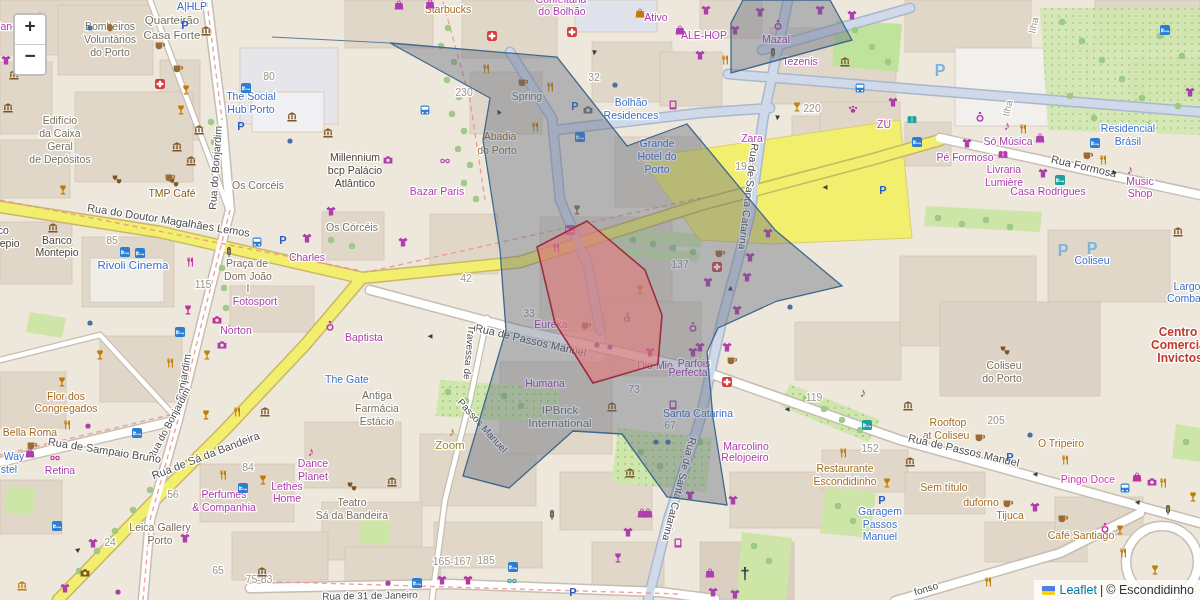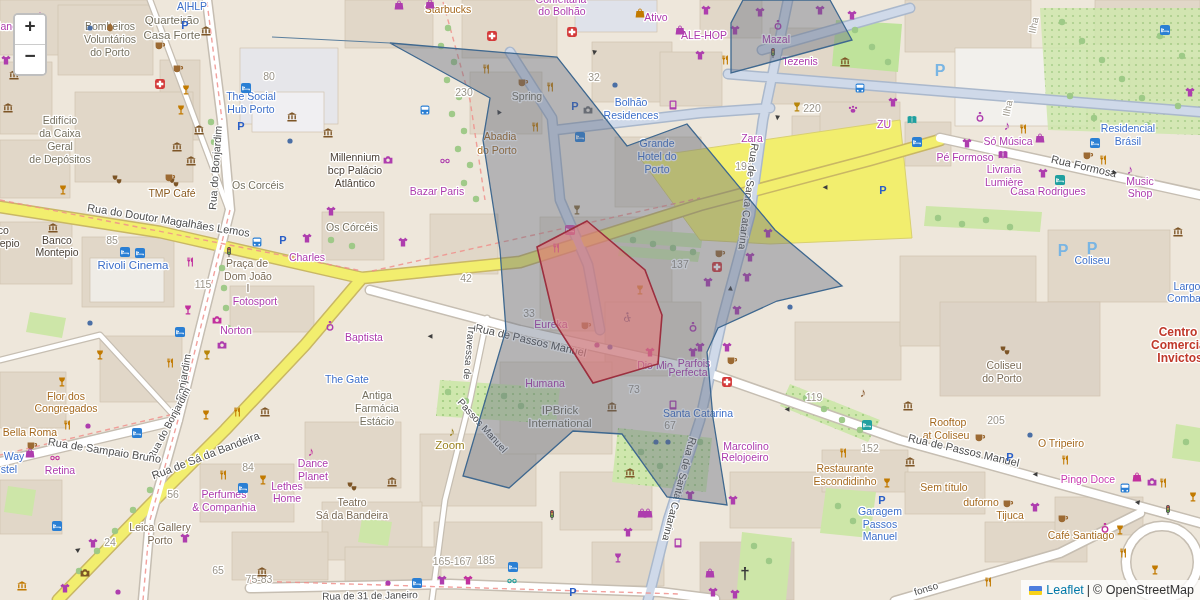--- a/index.html
+++ b/index.html
@@ -641,15 +641,15 @@
   <polygon stroke-width="1.3" points="731,73 731,23 743,0 830,0 852,40" fill="rgba(95,105,125,0.40)" stroke="#3f688f"></polygon>
   <polygon stroke-width="1.6" points="587,221 645,270 662,315 658,364 593,383 555,323 537,247" fill="rgba(235,118,118,0.55)" stroke="#9c2f3f"></polygon>
 </svg>
 
   <div class="zoom-ctl">
     <a>+</a>
     <a>−</a>
   </div>
 
   <div class="attrib">
-    <span class="flag"></span><a>Leaflet</a><span class="sep">|</span><span>© OpenStreetMap</span>
+    <span class="flag"></span><a>Leaflet</a><span class="sep">|</span><span>© Escondidinho</span>
   </div>
 </div>
 
 </body></html>

